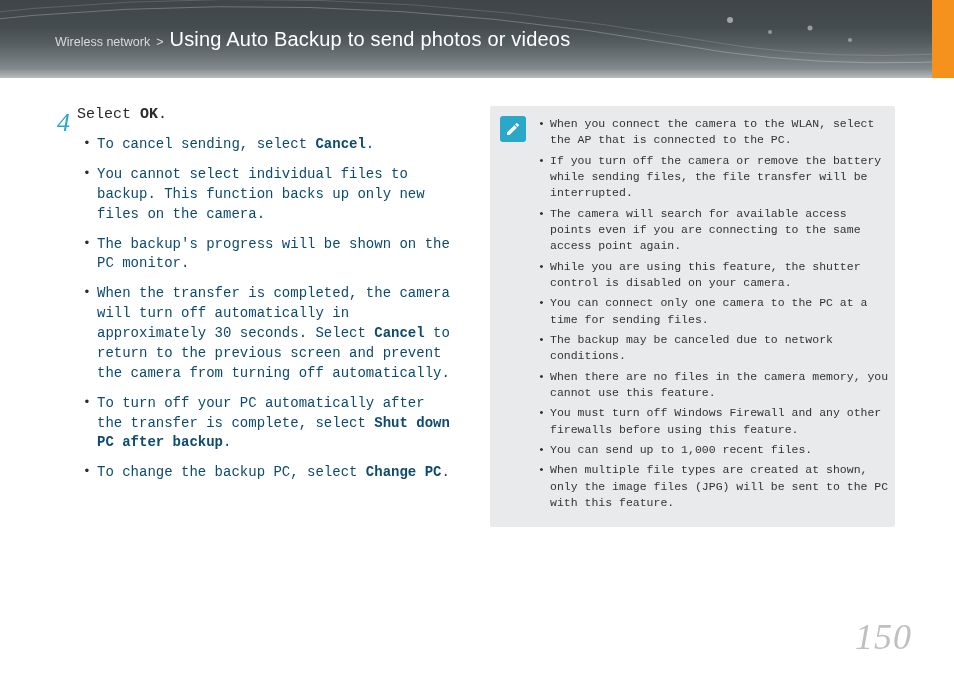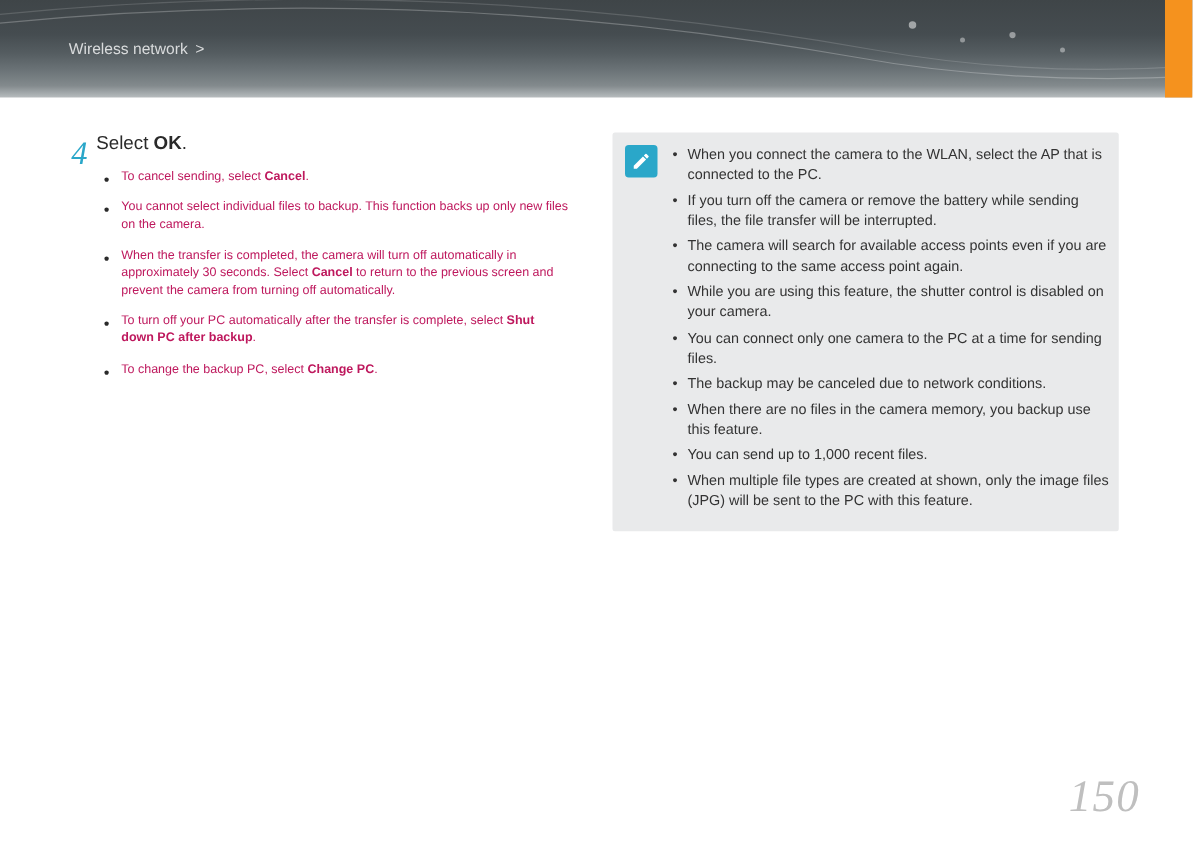--- a/index.html
+++ b/index.html
@@ -38,39 +38,39 @@
     letter-spacing: 0.2px;
   }
   .orange-tab {
     position: absolute;
     right: 0; top: 0;
     width: 22px; height: 78px;
     background: #f5921e;
   }
 
   
-  .body { position: relative; padding: 28px 45px 0 55px; display: flex; gap: 35px; }
+  .body { position: relative; padding: 28px 45px 0 55px; display: flex; gap: 35px; font-family: Liberation Mono, monospace; }
   .left-col { width: 400px; }
   .right-col { width: 405px; }
 
   .step-num {
     font-size: 26px; font-weight: 400; color: #2aa7c9; font-style: italic;
     position: absolute; left: 57px; top: 108px;
     font-family: Georgia, "Times New Roman", serif;
   }
   .step-line { margin-left: 22px; font-size: 15px; color: #2a2a2a; margin-bottom: 12px; }
   .step-line b { font-weight: 700; }
 
   .main-list { list-style: none; margin-left: 28px; }
   .main-list li {
     position: relative;
     padding-left: 14px;
-    font-size: 10px;
+    font-size: 14px;
     line-height: 1.42;
-    color: #be185d;
+    color: #0c4a6e;
     margin-bottom: 10px;
   }
   .main-list li::before {
     content: "•";
     position: absolute;
     left: 0; top: 0;
     color: #2a2a2a;
     font-size: 13px;
   }
   .main-list b { font-weight: 700; }
@@ -127,38 +127,40 @@
       <path d="M -20 35 Q 350 -10 720 55 Q 900 88 1120 60" stroke="rgba(255,255,255,0.25)" stroke-width="1" fill="none"></path>
       <path d="M -20 28 Q 360 -18 740 50 Q 920 82 1120 48" stroke="rgba(255,255,255,0.15)" stroke-width="1" fill="none"></path>
       <circle cx="770" cy="30" r="3" fill="rgba(255,255,255,0.5)"></circle>
       <circle cx="810" cy="42" r="2" fill="rgba(255,255,255,0.4)"></circle>
       <circle cx="850" cy="38" r="2.5" fill="rgba(255,255,255,0.45)"></circle>
       <circle cx="890" cy="50" r="2" fill="rgba(255,255,255,0.4)"></circle>
     </svg>
     <div class="breadcrumb">
       <span>Wireless network</span>
       <span>&gt;</span>
+      <span class="title">Using Auto Backup to send photos or videos</span>
     </div>
     <div class="orange-tab"></div>
   </div>
 
   <div class="step-num">4</div>
 
   <div class="body">
 
     <div class="left-col">
       <p class="step-line">
         <span>Select </span><b>OK</b><span>.</span>
       </p>
 
       <ul class="main-list">
         <li>
           <span>To cancel sending, select </span><b>Cancel</b><span>.</span>
         </li>
         <li>You cannot select individual files to backup. This function backs up only new files on the camera.</li>
+        <li>The backup's progress will be shown on the PC monitor.</li>
         <li>
           <span>When the transfer is completed, the camera will turn off automatically in approximately 30 seconds. Select </span><b>Cancel</b><span> to return to the previous screen and prevent the camera from turning off automatically.</span>
         </li>
         <li>
           <span>To turn off your PC automatically after the transfer is complete, select </span><b>Shut down PC after backup</b><span>.</span>
         </li>
         <li>
           <span>To change the backup PC, select </span><b>Change PC</b><span>.</span>
         </li>
       </ul>
@@ -171,21 +173,22 @@
             <path d="M3 17.25V21h3.75L17.81 9.94l-3.75-3.75L3 17.25zM20.71 7.04a1 1 0 0 0 0-1.41l-2.34-2.34a1 1 0 0 0-1.41 0l-1.83 1.83 3.75 3.75 1.83-1.83z" fill="#ffffff"></path>
           </svg>
         </div>
         <ul class="note-list">
           <li>When you connect the camera to the WLAN, select the AP that is connected to the PC.</li>
           <li>If you turn off the camera or remove the battery while sending files, the file transfer will be interrupted.</li>
           <li>The camera will search for available access points even if you are connecting to the same access point again.</li>
           <li>While you are using this feature, the shutter control is disabled on your camera.</li>
           <li>You can connect only one camera to the PC at a time for sending files.</li>
           <li>The backup may be canceled due to network conditions.</li>
-          <li>When there are no files in the camera memory, you backup use this feature.</li>
+          <li>When there are no files in the camera memory, you cannot use this feature.</li>
+          <li>You must turn off Windows Firewall and any other firewalls before using this feature.</li>
           <li>You can send up to 1,000 recent files.</li>
           <li>When multiple file types are created at shown, only the image files (JPG) will be sent to the PC with this feature.</li>
         </ul>
       </div>
     </div>
 
   </div>
 
   <div class="page-no">150</div>
 </div>

